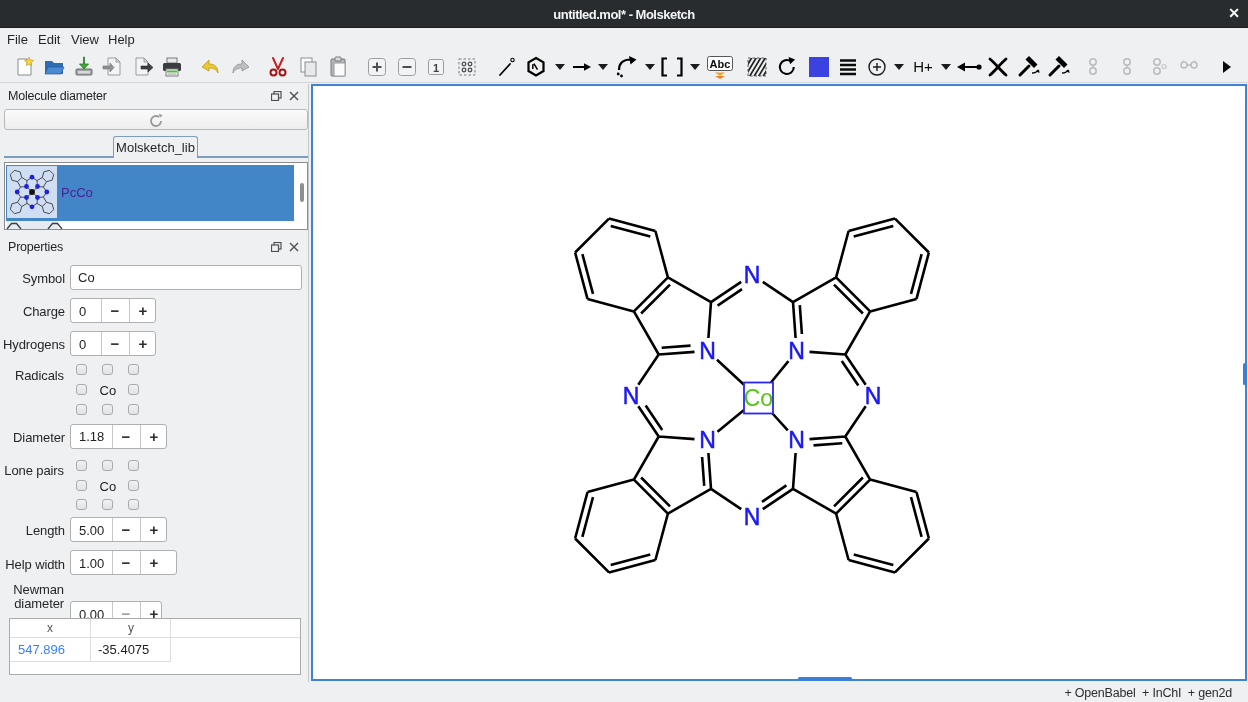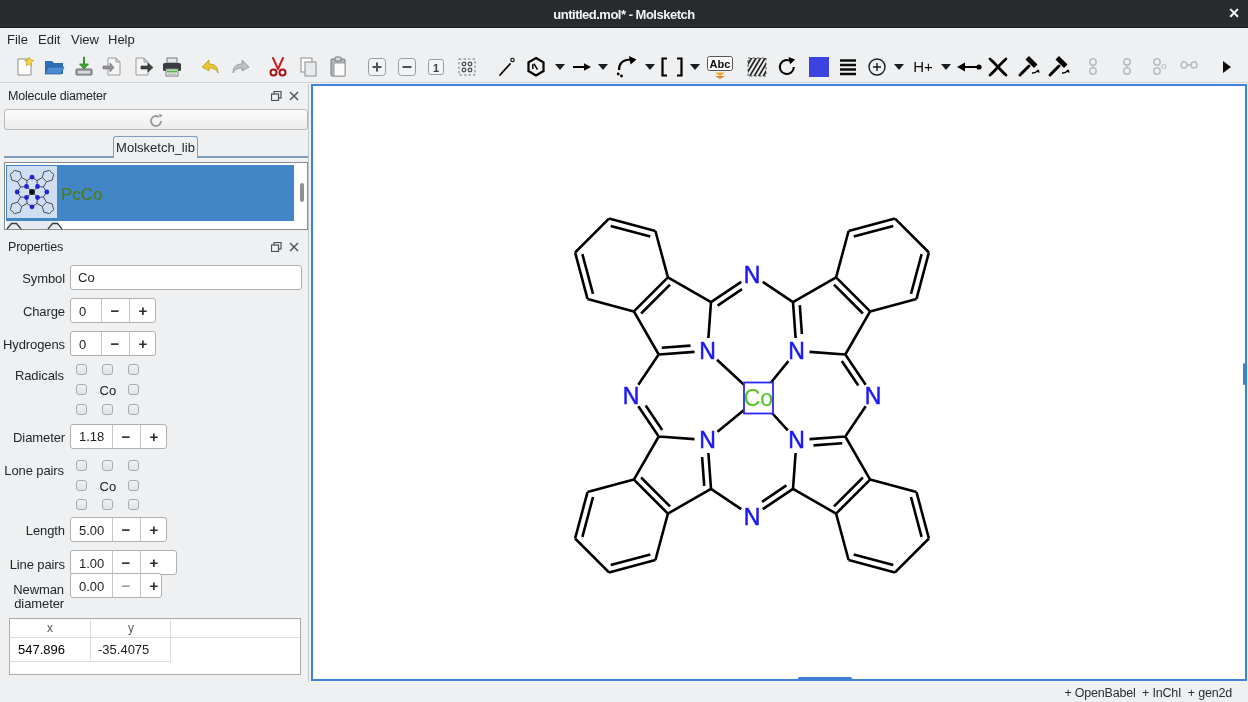--- a/index.html
+++ b/index.html
@@ -250,21 +250,21 @@
       <circle cx="25.0" cy="11.2" r="2.4" fill="#2020d8"></circle>
       <circle cx="30.5" cy="20.5" r="2.4" fill="#2020d8"></circle>
       <circle cx="39.8" cy="26.0" r="2.4" fill="#2020d8"></circle>
       <circle cx="30.5" cy="31.5" r="2.4" fill="#2020d8"></circle>
       <circle cx="25.0" cy="40.8" r="2.4" fill="#2020d8"></circle>
       <circle cx="19.5" cy="31.5" r="2.4" fill="#2020d8"></circle>
       <circle cx="10.2" cy="26.0" r="2.4" fill="#2020d8"></circle>
       <circle cx="25" cy="26" r="2.9" fill="#111"></circle>
     </svg>
   </div>
-<div class="abs" style="left:61px;top:185px;color:#4d7c0f;font-size:17px;font-weight:400">PcCo</div>
+<div class="abs" style="left:61px;top:185px;color:#4c1d95;font-size:13px;font-weight:400">PcCo</div>
 <div class="abs" style="left:6px;top:221px;width:288px;height:8px;background:#fff;overflow:hidden">
     <div class="abs" style="left:1px;top:0;width:51px;height:8px;background:#e6ebf2"></div>
     <svg width="288" height="8" viewBox="0 0 288 8" style="position:absolute;left:0;top:0">
       <path d="M1 8l4.5-5.5h5L15 8M42 8l4.5-5.5h5L56 8" fill="none" stroke="#3a3c3e" stroke-width="1.3"></path>
     </svg>
   </div>
 <div class="abs" style="left:300px;top:183px;width:4px;height:19px;background:#8d8f91;border-radius:2px"></div>
 <div class="abs hdrtxt" style="left:8px;top:240px">Properties</div>
 <svg class="abs" style="left:271px;top:242px" width="11" height="10" viewBox="0 0 11 10">
     <rect x="3" y="0.5" width="7" height="6.5" fill="none" stroke="#4d4f51" stroke-width="1.2"></rect>
@@ -300,30 +300,30 @@
 <div class="b" style="left:69px;width:28px;padding-top:3px">+</div>
   </div>
 <div class="lbl" style="left:0px;top:523px;width:65px">Length</div>
 <div class="spin" style="left:70px;top:517px;width:97px;height:25px">
 <div class="v">5.00</div>
 <div class="s" style="left:41px"></div>
     <div class="s" style="left:69px"></div>
 <div class="b" style="left:41px;width:28px;padding-top:3px;color:#2a2c2e">−</div>
 <div class="b" style="left:69px;width:28px;padding-top:3px">+</div>
   </div>
-<div class="lbl" style="left:0px;top:556.5px;width:65px">Line pairs</div>
+<div class="lbl" style="left:0px;top:556.5px;width:65px">Help width</div>
 <div class="spin" style="left:70px;top:550px;width:107px;height:25px">
 <div class="v">1.00</div>
 <div class="s" style="left:41px"></div>
     <div class="s" style="left:69px"></div>
 <div class="b" style="left:41px;width:28px;padding-top:3px;color:#2a2c2e">−</div>
 <div class="b" style="left:69px;width:28px;padding-top:3px">+</div>
   </div>
 <div class="lbl" style="left:0px;top:583px;width:64px;line-height:14px">Newman<br>diameter</div>
-<div class="spin" style="left:70px;top:573px;width:92px;height:25px">
+<div class="spin" style="left:70px;top:601px;width:92px;height:25px">
 <div class="v">0.00</div>
 <div class="s" style="left:41px"></div>
     <div class="s" style="left:69px"></div>
 <div class="b" style="left:41px;width:28px;padding-top:3px;color:#9b9da0">−</div>
 <div class="b" style="left:69px;width:28px;padding-top:3px">+</div>
   </div>
 <div class="lbl" style="left:0px;top:368px;width:64px">Radicals</div>
 <div class="cb" style="left:75.5px;top:364px"></div>
 <div class="cb" style="left:101.5px;top:364px"></div>
 <div class="cb" style="left:127.5px;top:364px"></div>
@@ -343,21 +343,21 @@
 <div class="cb" style="left:75.5px;top:499px"></div>
 <div class="cb" style="left:101.5px;top:499px"></div>
 <div class="cb" style="left:127.5px;top:499px"></div>
 <div class="abs" style="left:9px;top:618px;width:292px;height:57px;background:#fff;border:1px solid #a8aaac">
 <div class="abs" style="left:0;top:0;width:290px;height:19px;border-bottom:1px solid #dcdde0"></div>
 <div class="abs" style="left:80px;top:0;width:1px;height:42px;background:#dcdde0"></div>
 <div class="abs" style="left:160px;top:0;width:1px;height:42px;background:#dcdde0"></div>
 <div class="abs" style="left:0;top:42px;width:161px;height:1px;background:#dcdde0"></div>
 <div class="abs" style="left:0;top:2px;width:80px;text-align:center;font-size:12px;color:#55575a">x</div>
 <div class="abs" style="left:81px;top:2px;width:80px;text-align:center;font-size:12px;color:#55575a">y</div>
-<div class="abs" style="left:8px;top:23px;font-size:13px;color:#000000">547.896</div>
+<div class="abs" style="left:8px;top:23px;font-size:13px;color:#3b82f6">547.896</div>
 <div class="abs" style="left:88px;top:23px;font-size:13px;color:#202224">-35.4075</div>
 </div>
 <div class="abs" style="left:311px;top:84px;width:936px;height:597px;background:#fff;border:2px solid #3f82d9"></div>
 <svg id="mol" width="936" height="596" viewBox="0 0 936 596" style="position:absolute;left:311px;top:84px">
 <path d="M397.4 254.0L400.0 218.2M383.5 267.9L347.7 270.5M379.5 261.6L350.7 263.7M400.0 218.2L430.2 197.8M406.6 221.7L431.0 205.2M347.7 270.5L327.3 300.7M400.0 218.2L356.9 193.4M347.7 270.5L322.9 227.4M356.9 193.4L322.9 227.4M359.0 200.6L330.1 229.5M356.9 193.4L344.4 147.0M344.4 147.0L298.0 134.6M339.3 152.5L299.7 141.9M298.0 134.6L264.1 168.5M264.1 168.5L276.5 214.9M271.4 170.2L282.0 209.8M276.5 214.9L322.9 227.4M406.0 275.8L433.0 300.7M498.5 267.9L534.3 270.5M484.6 254.0L482.0 218.2M490.9 250.0L488.8 221.2M534.3 270.5L554.7 300.7M530.8 277.1L547.3 301.5M482.0 218.2L451.8 197.8M534.3 270.5L559.1 227.4M482.0 218.2L525.1 193.4M559.1 227.4L525.1 193.4M551.9 229.5L523.0 200.6M559.1 227.4L605.5 214.9M605.5 214.9L617.9 168.5M600.0 209.8L610.6 170.2M617.9 168.5L584.0 134.6M584.0 134.6L537.6 147.0M582.3 141.9L542.7 152.5M537.6 147.0L525.1 193.4M477.4 277.1L460.0 298.5M484.6 369.0L482.0 404.8M498.5 355.1L534.3 352.5M502.5 361.4L531.3 359.3M482.0 404.8L451.8 425.2M475.4 401.3L451.0 417.8M534.3 352.5L554.7 322.3M482.0 404.8L525.1 429.6M534.3 352.5L559.1 395.6M525.1 429.6L559.1 395.6M523.0 422.4L551.9 393.5M525.1 429.6L537.6 476.0M537.6 476.0L584.0 488.4M542.7 470.5L582.3 481.1M584.0 488.4L617.9 454.5M617.9 454.5L605.5 408.1M610.6 452.8L600.0 413.2M605.5 408.1L559.1 395.6M476.8 346.4L461.5 329.5M383.5 355.1L347.7 352.5M397.4 369.0L400.0 404.8M391.1 373.0L393.2 401.8M347.7 352.5L327.3 322.3M351.2 345.9L334.7 321.5M400.0 404.8L430.2 425.2M347.7 352.5L322.9 395.6M400.0 404.8L356.9 429.6M322.9 395.6L356.9 429.6M330.1 393.5L359.0 422.4M322.9 395.6L276.5 408.1M276.5 408.1L264.1 454.5M282.0 413.2L271.4 452.8M264.1 454.5L298.0 488.4M298.0 488.4L344.4 476.0M299.7 481.1L339.3 470.5M344.4 476.0L356.9 429.6M406.5 347.8L433.0 325.9" stroke="#000" stroke-width="2.6" fill="none"></path>
 <text x="396.5" y="275.2" text-anchor="middle" font-size="23" fill="#1b18f2" stroke="#1b18f2" stroke-width="0.5" font-family="Liberation Sans, sans-serif">N</text>
 <text x="441.0" y="198.7" text-anchor="middle" font-size="23" fill="#1b18f2" stroke="#1b18f2" stroke-width="0.5" font-family="Liberation Sans, sans-serif">N</text>
 <text x="485.5" y="275.2" text-anchor="middle" font-size="23" fill="#1b18f2" stroke="#1b18f2" stroke-width="0.5" font-family="Liberation Sans, sans-serif">N</text>
 <text x="562.0" y="319.7" text-anchor="middle" font-size="23" fill="#1b18f2" stroke="#1b18f2" stroke-width="0.5" font-family="Liberation Sans, sans-serif">N</text>
 <text x="485.5" y="364.2" text-anchor="middle" font-size="23" fill="#1b18f2" stroke="#1b18f2" stroke-width="0.5" font-family="Liberation Sans, sans-serif">N</text>

